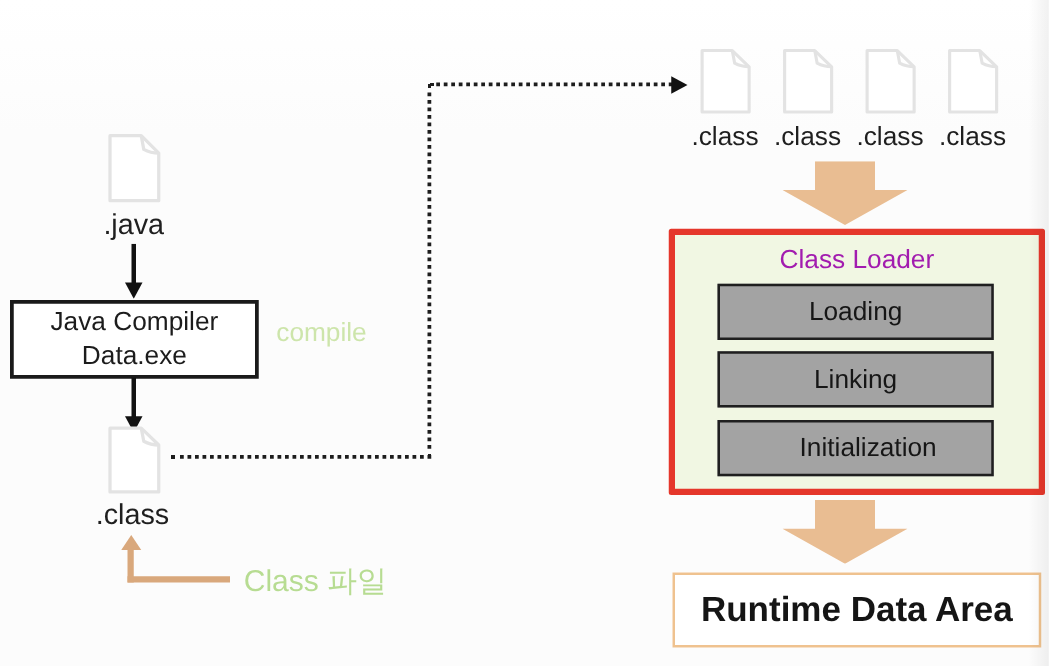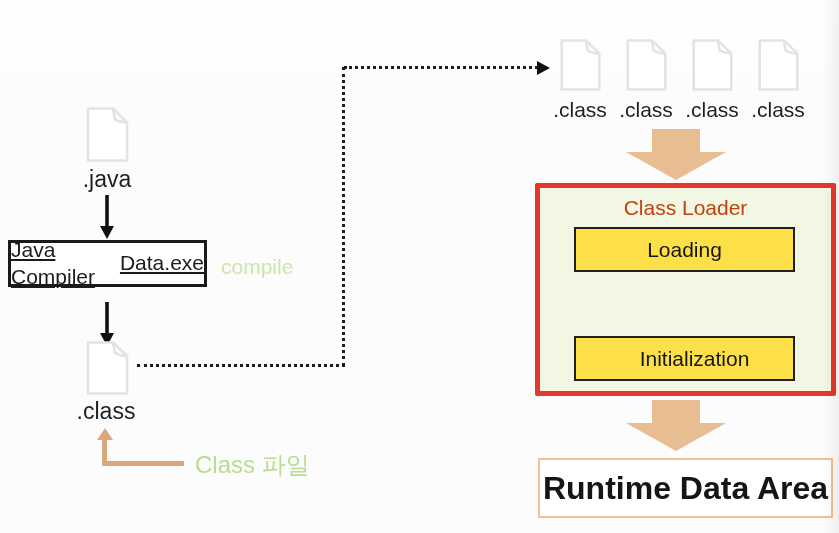--- a/index.html
+++ b/index.html
@@ -32,24 +32,24 @@
   
   .abs{position:absolute;}
 
   
   .file-label{position:absolute;text-align:center;font-size:23px;color:#1f1f1f;}
   .ghost-label{position:absolute;font-size:21px;color:var(--soft-green-text);}
   .byte-label{position:absolute;font-size:24px;color:var(--byte-green-text);}
 
   
   .compiler-box{
-    position:absolute;left:8px;top:240px;width:199px;height:47px;
+    position:absolute;left:8px;top:240px;width:199px;height:63px;
     border:3px solid #1a1a1a;background:#ffffff;
-    display:flex;flex-direction:row;justify-content:center;align-items:center;
-    font-size:21px;line-height:1.25;text-decoration:underline;
+    display:flex;flex-direction:column;justify-content:center;align-items:center;
+    font-size:21px;line-height:1.25;
   }
 
   
   .black-arrow line{stroke:#111111;stroke-width:3.6;}
   .black-arrow polygon{fill:#111111;}
 
   
   .dot-h{position:absolute;border-top:3px dotted #1d1d1d;}
   .dot-v{position:absolute;border-left:3px dotted #1d1d1d;}
   .dot-head{
@@ -81,38 +81,38 @@
 
   
   .class-loader{
     position:absolute;left:535px;top:183px;width:301px;height:213px;
     border:5px solid var(--accent-red);
     background:var(--panel-green-bg);
     border-radius:2px;
   }
   .class-loader-title{
     position:absolute;left:0;top:8px;width:100%;
-    text-align:center;font-size:21px;color:#c2410c;
+    text-align:center;font-size:21px;color:#a21caf;
   }
   .loader-step{
     position:absolute;left:34px;width:221px;height:45px;
-    border:2.5px solid #1f1f1f;background:#fde047;
+    border:2.5px solid #1f1f1f;background:#a3a3a3;
     display:flex;align-items:center;justify-content:center;
     font-size:21px;color:#161616;
   }
   .loader-step.step-0{top:39px;}
   .loader-step.step-1{top:93px;}
   .loader-step.step-2{top:148px;padding-left:20px;}
 
   
   .runtime-box{
     position:absolute;left:538px;top:458px;width:295px;height:60px;
     border:2px solid var(--runtime-border);background:#ffffff;
     display:flex;align-items:center;justify-content:center;
-    font-size:32px;font-weight:700;color:#151515;
+    font-size:28px;font-weight:700;color:#151515;
   }
 </style>
 </head>
 <body>
 
 <div class="stage">
 
   <svg class="file-icon abs" style="left:85px;top:106px;" width="45" height="57" viewBox="0 0 45 57">
     <path class="file-body" d="M3 2.5 H28 L42 16.5 V54.5 H3 Z"></path>
     <path class="file-fold" d="M28 2.5 L30 13.5 Q35.5 16.5 42 16.5"></path>
@@ -183,20 +183,21 @@
     </div>
   </div>
 
   <svg class="abs" style="left:626px;top:129px;" width="100" height="51" viewBox="0 0 100 51">
     <polygon class="block-arrow-fill" points="26,0 74,0 74,23 100,23 50,51 0,23 26,23"></polygon>
   </svg>
 
   <div class="class-loader">
     <div class="class-loader-title">Class Loader</div>
     <div class="loader-step step-0">Loading</div>
+    <div class="loader-step step-1">Linking</div>
     <div class="loader-step step-2">Initialization</div>
   </div>
 
   <svg class="abs" style="left:626px;top:400px;" width="100" height="51" viewBox="0 0 100 51">
     <polygon class="block-arrow-fill" points="26,0 74,0 74,23 100,23 50,51 0,23 26,23"></polygon>
   </svg>
 
   <div class="runtime-box">
     <span>Runtime Data Area</span>
   </div>

